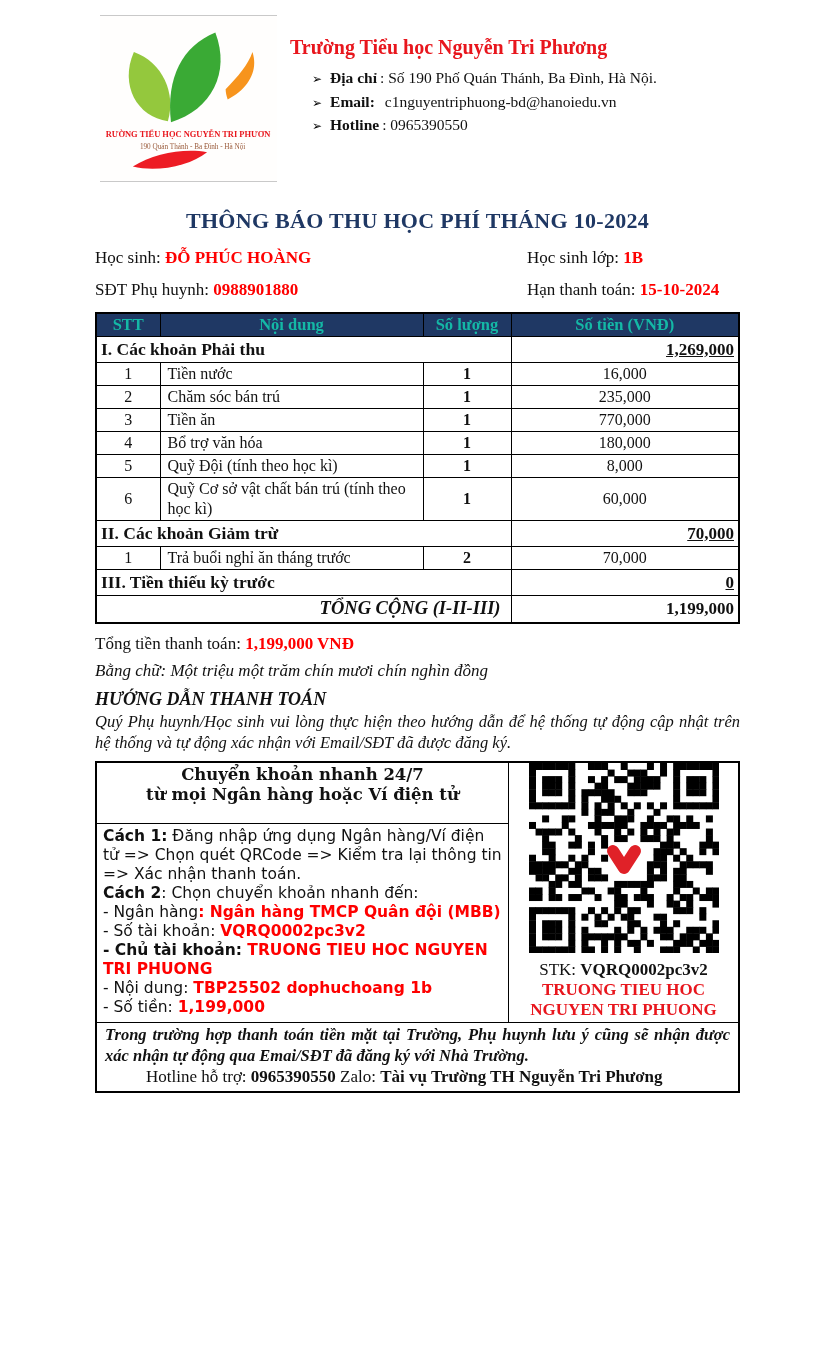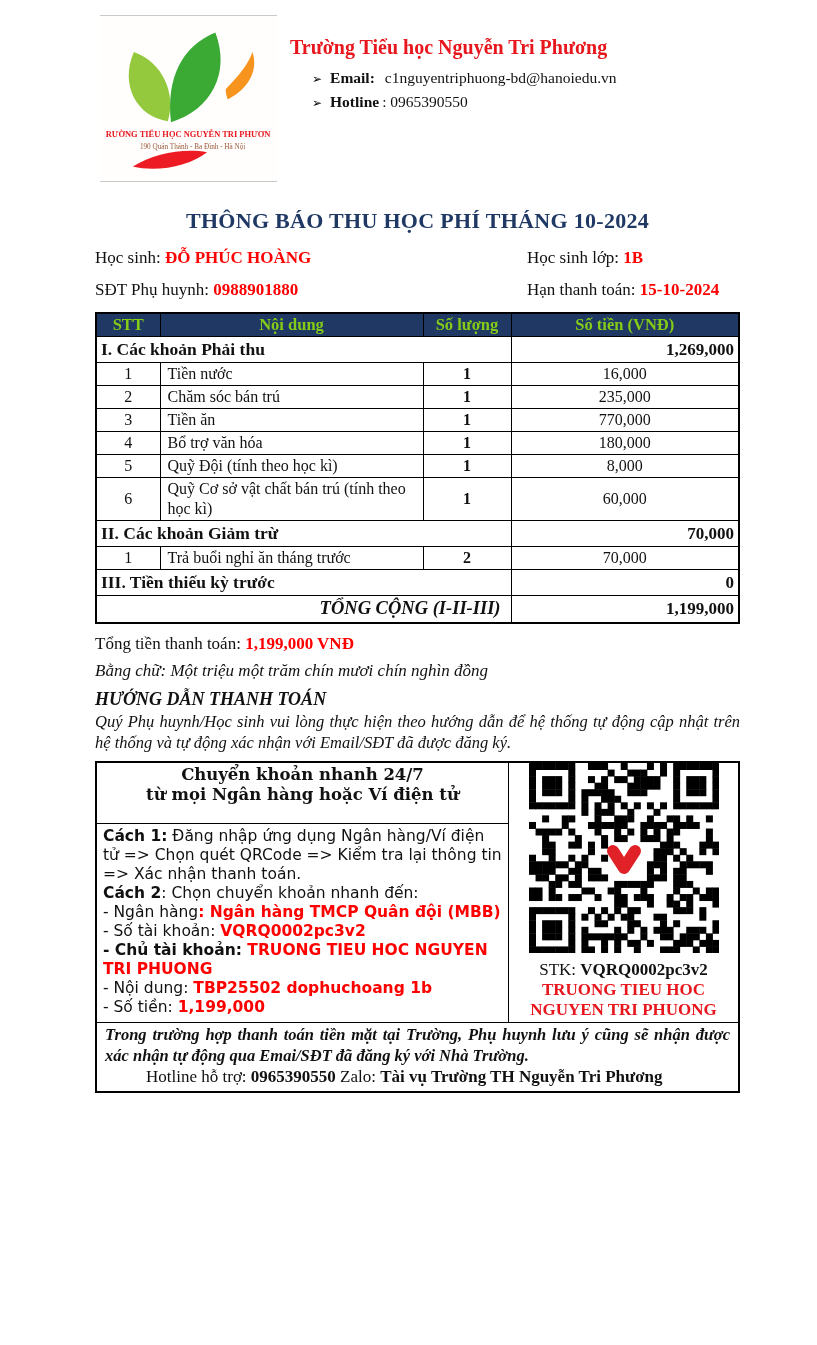--- a/index.html
+++ b/index.html
@@ -43,33 +43,33 @@
   .si-right{width:205px;}
   .si-value{color:var(--red2);font-weight:bold;}
 
   
   table.fee{
     border-collapse:collapse;width:645px;margin-top:4px;
     border:2px solid #000;font-size:16px;
   }
   table.fee th,table.fee td{border:1px solid #000;}
   table.fee th{
-    background:var(--navy);color:#84cc16;font-size:16.5px;
+    background:var(--navy);color:#14b8a6;font-size:16.5px;
     padding:2px 2px;line-height:18px;font-weight:bold;
   }
   .col-stt{width:64px;}
   .col-content{width:263px;}
   .col-qty{width:88px;}
   .col-amt{width:228px;}
   td.t-stt{text-align:center;padding:1px 2px;}
   td.t-content{padding:1px 2px 1px 7px;line-height:20px;}
   td.t-qty{text-align:center;font-weight:bold;}
   td.t-amt{text-align:center;padding:1px 16px;}
   tr.section td.s-label{font-weight:bold;font-size:17.5px;padding:2px 2px 2px 4px;}
-  tr.section td.s-amt{font-weight:bold;text-align:right;padding:2px 4px;font-size:17px;}
+  tr.section td.s-amt{font-weight:bold;text-align:right;padding:2px 4px;font-size:17px;text-decoration:underline;}
   tr.total td.tl{
     font-weight:bold;font-style:italic;text-align:right;
     font-size:18.5px;padding:2px 10px 3px 2px;
   }
   tr.total td.ta{font-weight:bold;text-align:right;padding:2px 4px;font-size:17px;}
 
   
   .total-line{margin-top:10px;font-size:17px;}
   .red-bold{color:var(--red2);font-weight:bold;}
   .words-line{margin-top:7px;font-size:17px;font-style:italic;}
@@ -116,20 +116,23 @@
           <path d="M60 97 C30 93 13 62 27 30 C55 40 68 70 60 97 Z" fill="#94c83d"></path>
           <path d="M63 98 C58 55 74 24 106 11 C121 50 102 86 63 98 Z" fill="#3aaa35"></path>
           <path d="M116 66 C128 54 138 42 142 30 C148 48 138 66 118 76 C117 73 116 69 116 66 Z" fill="#f7941d"></path>
           <text x="80" y="112" text-anchor="middle" font-size="8.2" font-weight="bold" fill="#e8161d" font-family="Liberation Serif, serif">TRƯỜNG TIỂU HỌC NGUYỄN TRI PHƯƠNG</text>
           <text x="84" y="124" text-anchor="middle" font-size="7" fill="#9a5b3b" font-family="Liberation Serif, serif">190 Quán Thánh - Ba Đình - Hà Nội</text>
           <path d="M26 141 C46 128 76 123 98 127 C82 140 50 147 26 141 Z" fill="#ed1c24"></path>
         </svg>
       </div>
       <div class="school-info">
         <div class="school-name">Trường Tiểu học Nguyễn Tri Phương</div>
+        <div class="contact-line">
+          <span class="bullet">➢</span><span class="c-label">Địa chỉ</span><span class="c-value">: Số 190 Phố Quán Thánh, Ba Đình, Hà Nội.</span>
+        </div>
         <div class="contact-line">
           <span class="bullet">➢</span><span class="c-label">Email:</span><span class="c-value" style="margin-left:10px;">c1nguyentriphuong-bd@hanoiedu.vn</span>
         </div>
         <div class="contact-line">
           <span class="bullet">➢</span><span class="c-label">Hotline</span><span class="c-value">: 0965390550</span>
         </div>
       </div>
     </div>
 
     <div class="title">THÔNG BÁO THU HỌC PHÍ THÁNG 10-2024</div>

